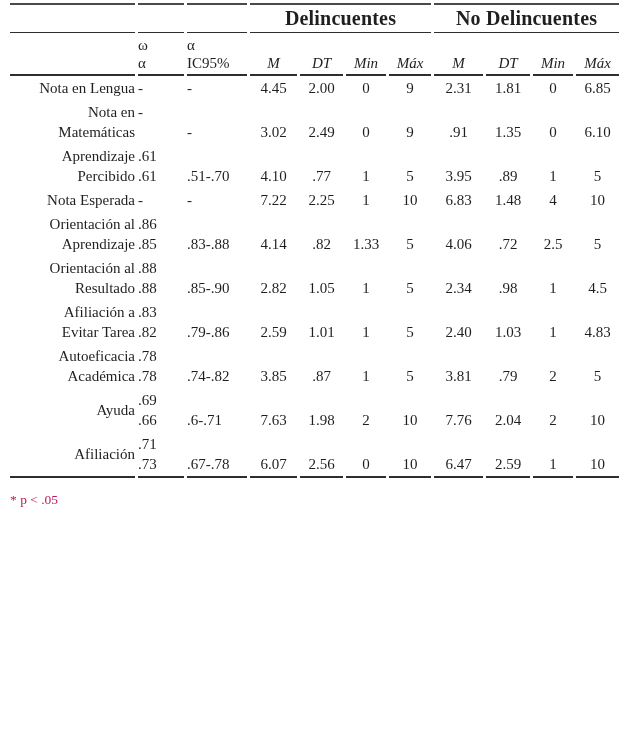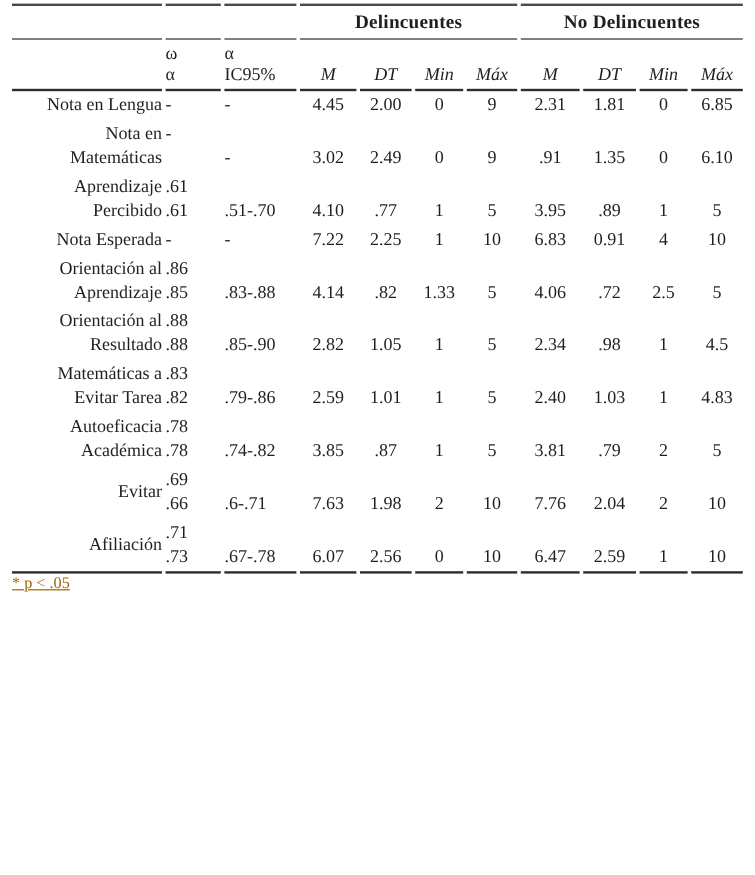--- a/index.html
+++ b/index.html
@@ -28,21 +28,21 @@
   }
   
   tr.group-row th {
     border-top: 2px solid #4a4a4a;
     border-bottom: 1.5px solid #2e2e2e;
     height: 27px;
     vertical-align: middle;
   }
   th.group {
     font-weight: bold;
-    font-size: 16px;
+    font-size: 20px;
     text-align: center;
     letter-spacing: 0.2px;
   }
   
   tr.colhead-row th {
     border-bottom: 2px solid #2e2e2e;
     vertical-align: bottom;
     padding: 3px 0 2px 0;
     line-height: 18px;
   }
@@ -66,24 +66,24 @@
   tbody td.c-omega, tbody td.c-ic95 {
     text-align: left;
   }
   tbody td.num {
     text-align: center;
   }
   tbody tr:last-child td {
     border-bottom: 2px solid #2e2e2e;
   }
   .footnote {
+    margin-top: 14px;
     padding-left: 3px;
     font-size: 13.5px;
-    color: #a16207;
-    text-decoration: underline;
+    color: #be185d;
   }
 </style>
 </head>
 <body>
 
 <div class="page">
   <table class="stats">
     <colgroup>
       <col style="width:125px">
       <col style="width:46px">
@@ -187,21 +187,21 @@
           </td>
           <td class="c-omega">
             <div>-</div>
           </td>
           <td class="c-ic95">-</td>
           <td class="num">7.22</td>
           <td class="num">2.25</td>
           <td class="num">1</td>
           <td class="num">10</td>
           <td class="num">6.83</td>
-          <td class="num">0.91</td>
+          <td class="num">1.48</td>
           <td class="num">4</td>
           <td class="num">10</td>
         </tr>
         <tr class="data-row">
           <td class="c-label">
             <div>Orientación al</div>
             <div>Aprendizaje</div>
           </td>
           <td class="c-omega">
             <div>.86</div>
@@ -231,21 +231,21 @@
           <td class="num">1.05</td>
           <td class="num">1</td>
           <td class="num">5</td>
           <td class="num">2.34</td>
           <td class="num">.98</td>
           <td class="num">1</td>
           <td class="num">4.5</td>
         </tr>
         <tr class="data-row">
           <td class="c-label">
-            <div>Matemáticas a</div>
+            <div>Afiliación a</div>
             <div>Evitar Tarea</div>
           </td>
           <td class="c-omega">
             <div>.83</div>
             <div>.82</div>
           </td>
           <td class="c-ic95">.79-.86</td>
           <td class="num">2.59</td>
           <td class="num">1.01</td>
           <td class="num">1</td>
@@ -269,21 +269,21 @@
           <td class="num">.87</td>
           <td class="num">1</td>
           <td class="num">5</td>
           <td class="num">3.81</td>
           <td class="num">.79</td>
           <td class="num">2</td>
           <td class="num">5</td>
         </tr>
         <tr class="data-row">
           <td class="c-label">
-            <div>Evitar</div>
+            <div>Ayuda</div>
           </td>
           <td class="c-omega">
             <div>.69</div>
             <div>.66</div>
           </td>
           <td class="c-ic95">.6-.71</td>
           <td class="num">7.63</td>
           <td class="num">1.98</td>
           <td class="num">2</td>
           <td class="num">10</td>

